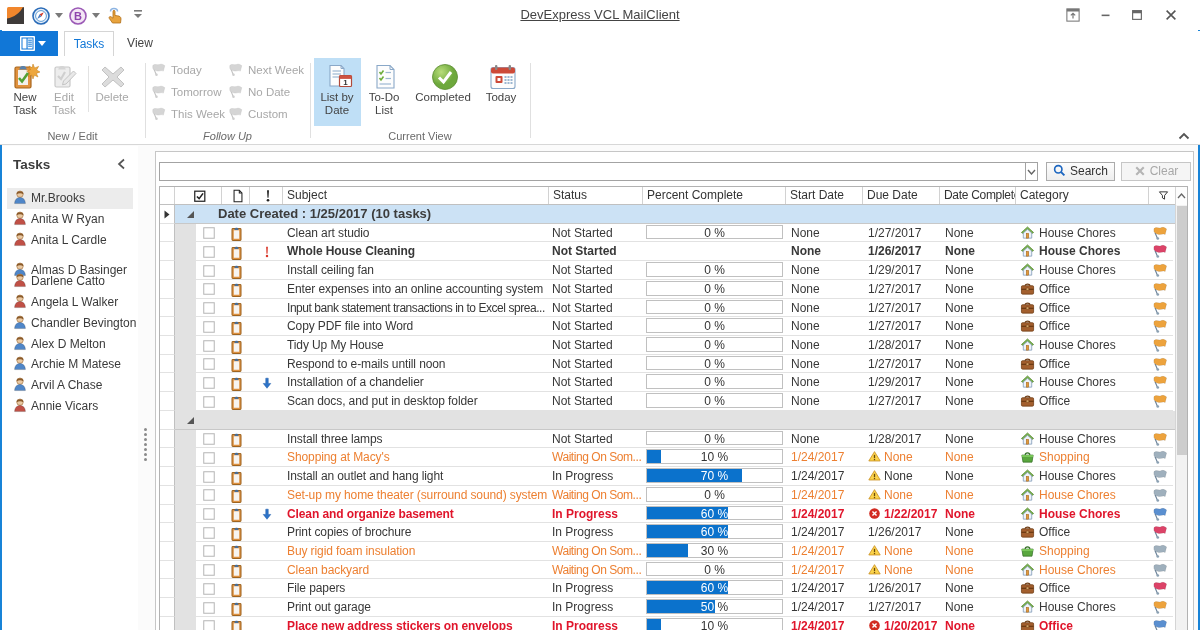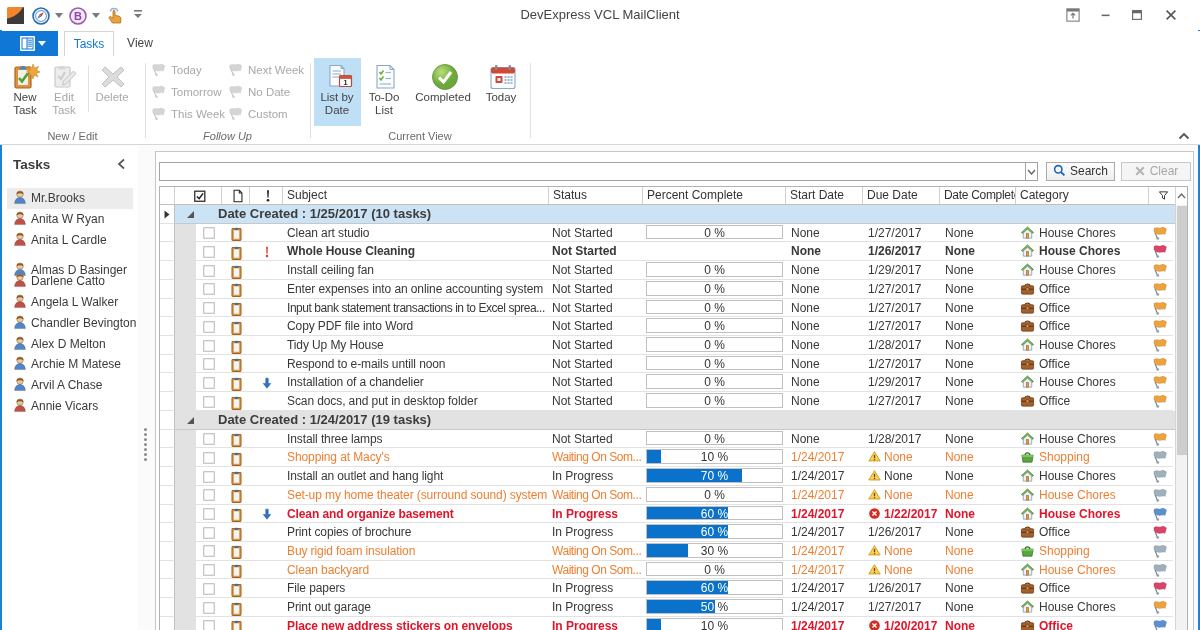--- a/index.html
+++ b/index.html
@@ -1,21 +1,21 @@
 <!DOCTYPE html>
 <html><head><meta charset="utf-8">
 <style>
 *{margin:0;padding:0;box-sizing:border-box;}
 html,body{width:1200px;height:630px;overflow:hidden;}
 body{font-family:"Liberation Sans",sans-serif;font-size:12px;color:#383838;background:#fff;position:relative;}
 .abs{position:absolute;}
 
 #win{position:absolute;inset:0;border-top:2px solid #1883d7;border-left:2px solid #1883d7;border-right:2px solid #1883d7;background:#fff;}
 #titlebar{position:absolute;left:0;top:0;right:0;height:30px;background:#fff;}
-#title{position:absolute;top:7px;left:0;right:0;text-align:center;font-size:13px;color:#444;}
+#title{position:absolute;top:7px;left:0;right:0;text-align:center;font-size:13px;color:#444;text-decoration:underline;}
 .winbtn{position:absolute;top:0;width:14px;height:14px;}
 
 #tabrow{position:absolute;left:0;top:31px;right:0;height:25px;background:#fff;}
 #appbtn{position:absolute;left:0;top:0;width:58px;height:25px;background:#1177d7;}
 .tab{position:absolute;top:0;height:25px;line-height:25px;text-align:center;font-size:12px;}
 #tab1{left:64px;width:50px;color:#1177d7;background:#fff;border:1px solid #d5d5d5;border-bottom:none;}
 #tab2{left:114px;width:52px;color:#444;}
 
 #ribbon{position:absolute;left:0;top:56px;right:0;height:89px;background:#fff;border-bottom:1px solid #d7d7d7;}
 .grplabel{position:absolute;bottom:2px;font-size:11px;color:#6a6a6a;text-align:center;}
@@ -784,21 +784,20 @@
               <use href="#flag"></use>
             </svg>
           </div>
 </div>
         <div class="grow">
 <div class="cind"></div>
 <div class="gband g2">
             <svg style="margin:2px 4px 0 11px" width="9" height="9" viewBox="0 0 9 9">
               <path d="M8 1 L8 8 L1 8 Z" fill="#555"></path>
             </svg>
-            <span style="margin-left:19px">Date Created : 1/24/2017 (19 tasks)</span>
           </div>
 </div>
         <div class="row">
 <div class="cind"></div>
           <div class="c cindent"></div>
 <div class="c ccheck">
             <svg width="14" height="14" viewBox="0 0 16 16">
               <use href="#cb"></use>
             </svg>
           </div>

